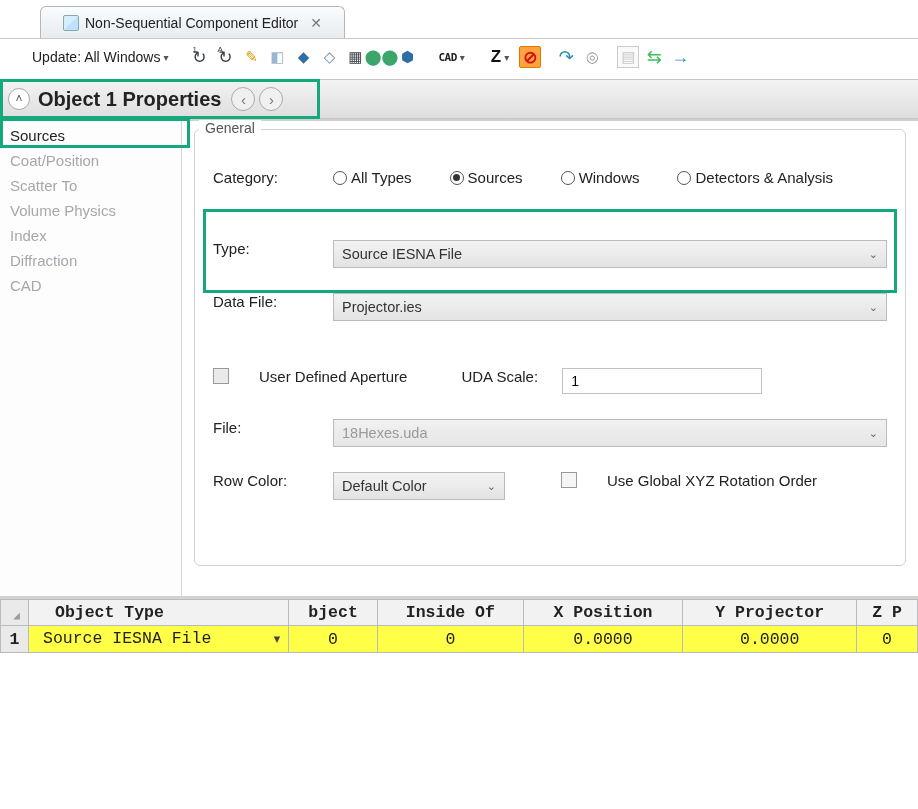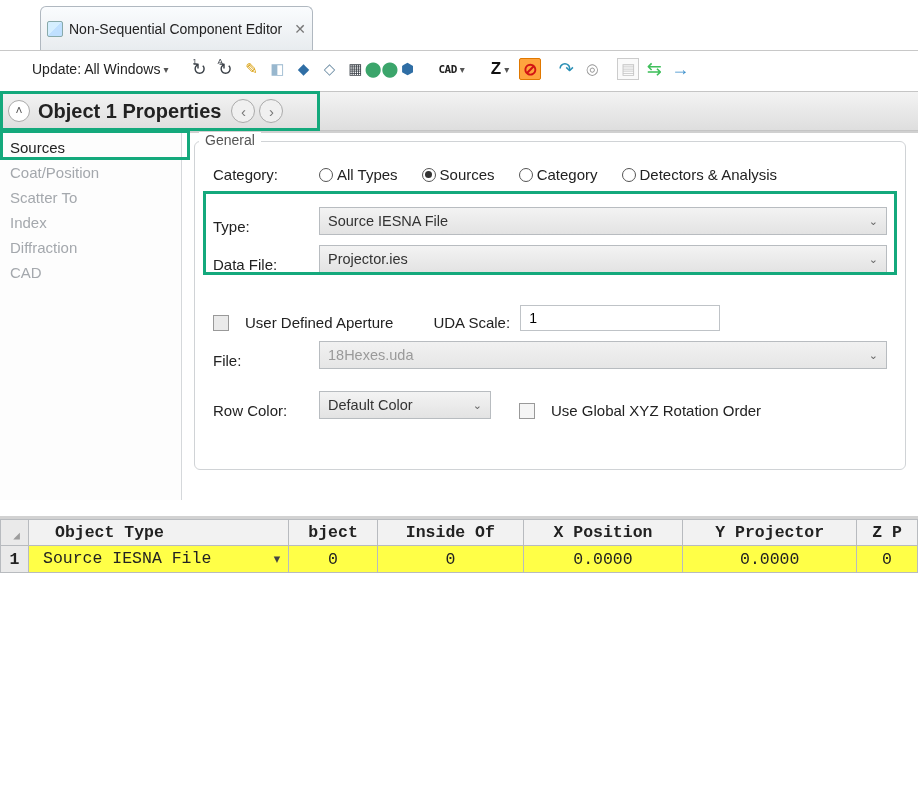--- a/index.html
+++ b/index.html
@@ -15,22 +15,22 @@
     padding: 6px 0 0 40px;
     border-bottom: 1px solid #c8c8c8;
   }
   .tab {
     display: inline-flex;
     align-items: center;
     background: linear-gradient(#fafcfe, #e8ecef);
     border: 1px solid #b0b8c0;
     border-bottom: none;
     border-radius: 6px 6px 0 0;
-    padding: 5px 6px;
-    height: 44px;
+    padding: 5px 22px;
+    height: 32px;
     gap: 6px;
     font-size: 14px;
   }
   .tab-icon {
     width: 16px; height: 16px;
     border: 1px solid #8aa;
     background: linear-gradient(135deg,#d5efff 50%, #bfe0ff 50%);
     border-radius: 2px;
   }
 
@@ -103,21 +103,21 @@
 
   .content { flex:1; padding: 8px 12px 30px 12px; position:relative; }
   .group {
     border: 1px solid #d0d3d6; border-radius: 6px;
     padding: 14px 18px 40px 18px; position:relative;
   }
   .group-title {
     position:absolute; top:-10px; left:4px; background:#fff;
     padding: 0 6px; color:#555; font-size:14px;
   }
-  .row { display:flex; align-items:flex-end; margin: 10px 0; gap: 10px; font-size:15px; }
+  .row { display:flex; align-items:flex-start; margin: 25px 0; gap: 24px; font-size:15px; }
   .lbl { width: 96px; }
   .radio { display:inline-flex; align-items:center; gap:4px; margin-right: 14px; cursor:pointer;}
   .radio .dot { width:14px; height:14px; border-radius:8px; border:1.5px solid #555; display:inline-flex; align-items:center; justify-content:center;}
   .radio.sel .dot::after{content:""; width:7px; height:7px; background:#333; border-radius:4px;}
   .combo {
     flex:1; height:28px; border:1px solid #b8bcc0;
     background: linear-gradient(#f3f3f3,#e3e3e3);
     display:flex; align-items:center; padding: 0 8px;
     justify-content:space-between; cursor:pointer;
     font-size:14.5px; color:#333;
@@ -134,21 +134,21 @@
     height:26px; width:200px; border:1px solid #bfc3c7; background:#fff;
     padding:2px 8px; font-size:14px;
   }
   .btn-wide {
     flex:1; height:30px; border:1px solid #b2b6ba;
     background: linear-gradient(#f3f3f3,#e2e2e2);
     display:flex; align-items:center; justify-content:center;
     color:#555; font-size:14.5px; cursor:pointer;
   }
 
-  .grid-wrap { border-top: 3px solid #d2d2d2; margin-top: 16px;}
+  .grid-wrap { border-top: 3px solid #d2d2d2; margin-top: 0;}
   table.grid { border-collapse: collapse; width: 100%; font-family: Consolas, "Courier New", monospace; font-size:16.5px;}
   .grid th, .grid td { border:1px solid #b8bbbf; padding:3px 6px; text-align:center; background:#fff;}
   .grid th { background:#f2f2f2; font-weight:700; }
   .grid th.lefty { text-align:left; padding-left:26px; }
   .grid td.rownum { background:#eaeaea; font-weight:700; width:28px;}
   .grid td.ycell { background:#ffff47; }
   .grid td.objcell { text-align:left; padding-left:14px;}
   .corner { background:#eaeaea !important; width:28px;}
   .corner::after{content:"\25E2"; color:#9c9c9c; font-size:11px; position:relative; top:2px; left:2px;}
 
@@ -208,20 +208,21 @@
   <div class="hilite-box" style="left:0;top:-1px;width:320px;height:40px;"></div>
 </div>
 
 <div class="body-row pos-rel">
   <div class="hilite-box" style="left:0;top:-3px;width:190px;height:30px;"></div>
 
   <div class="sidebar">
     <div class="side-item"><span>Sources</span></div>
     <div class="side-item dim"><span>Coat/Position</span></div>
     <div class="side-item dim"><span>Scatter To</span></div>
+    <div class="side-item dim"><span>Volume Physics</span></div>
     <div class="side-item dim"><span>Index</span></div>
     <div class="side-item dim"><span>Diffraction</span></div>
     <div class="side-item dim"><span>CAD</span></div>
   </div>
 
   <div class="content">
     <div class="group">
       <div class="group-title">General</div>
 
       <div class="row">
@@ -229,21 +230,21 @@
         <span class="radio">
             <span class="dot"></span>
             <span>All Types</span>
           </span>
         <span class="radio sel">
             <span class="dot"></span>
             <span>Sources</span>
           </span>
         <span class="radio">
             <span class="dot"></span>
-            <span>Category</span>
+            <span>Windows</span>
           </span>
         <span class="radio">
             <span class="dot"></span>
             <span>Detectors &amp; Analysis</span>
           </span>
       </div>
 
       <div class="pos-rel" style="padding:4px 0;">
         <div class="hilite-box" style="left:-10px;top:-2px;right:-10px;height:84px;"></div>
         <div class="row">

